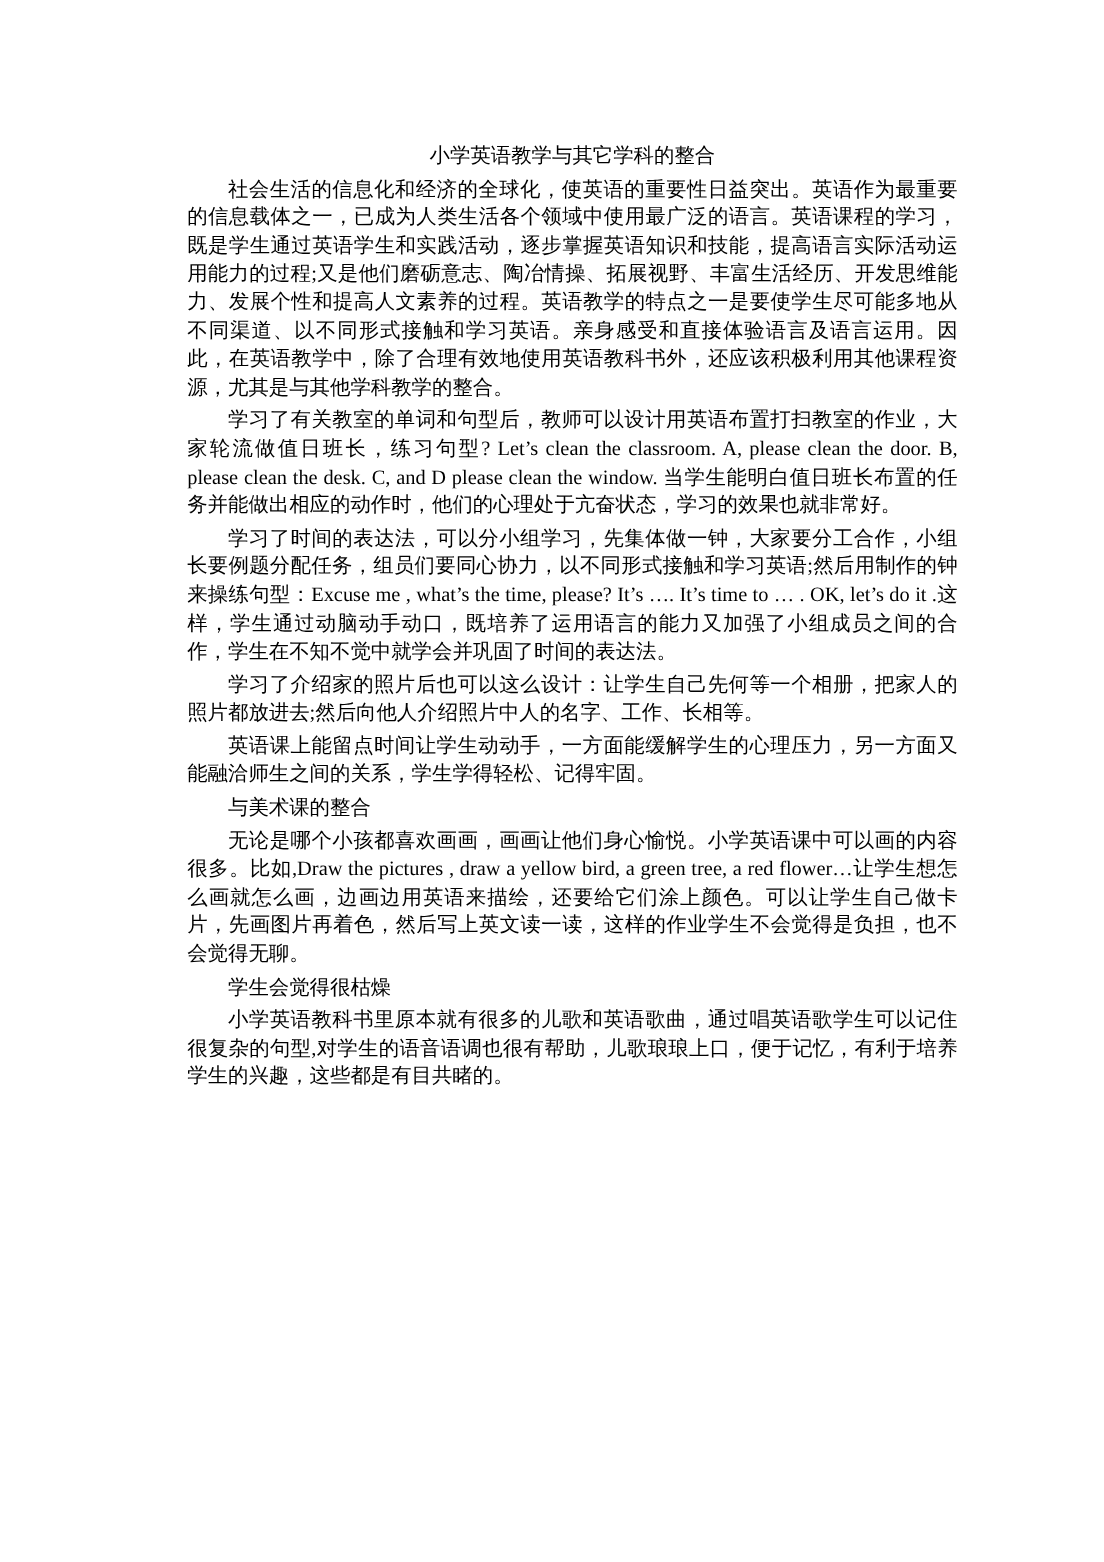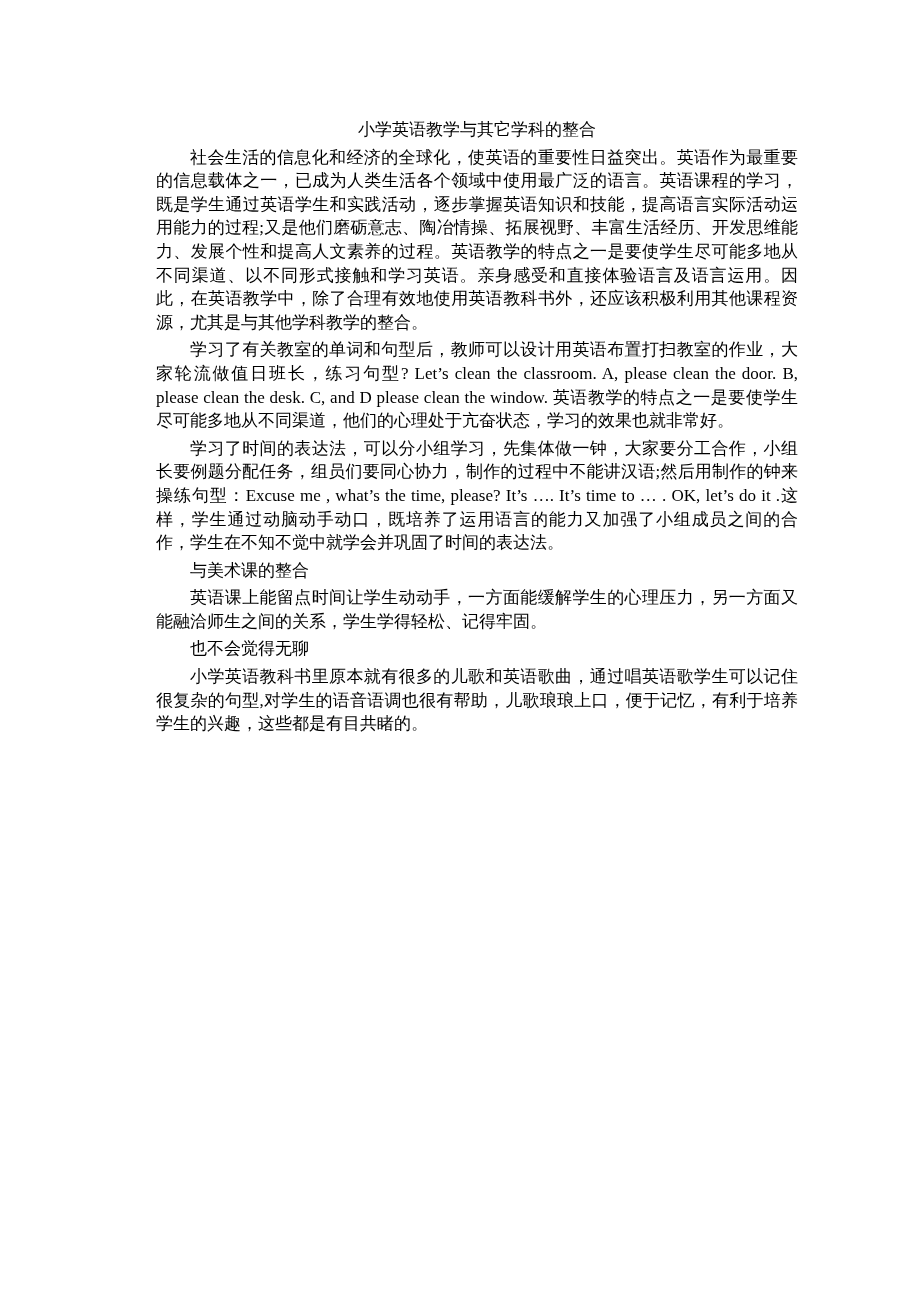--- a/index.html
+++ b/index.html
@@ -28,19 +28,21 @@
     text-align: justify;
     word-break: break-word;
   }
 </style>
 </head>
 <body>
 
 <div class="page">
   <p class="title">小学英语教学与其它学科的整合</p>
   <p class="para">社会生活的信息化和经济的全球化，使英语的重要性日益突出。英语作为最重要的信息载体之一，已成为人类生活各个领域中使用最广泛的语言。英语课程的学习，既是学生通过英语学生和实践活动，逐步掌握英语知识和技能，提高语言实际活动运用能力的过程;又是他们磨砺意志、陶冶情操、拓展视野、丰富生活经历、开发思维能力、发展个性和提高人文素养的过程。英语教学的特点之一是要使学生尽可能多地从不同渠道、以不同形式接触和学习英语。亲身感受和直接体验语言及语言运用。因此，在英语教学中，除了合理有效地使用英语教科书外，还应该积极利用其他课程资源，尤其是与其他学科教学的整合。</p>
-  <p class="para">学习了有关教室的单词和句型后，教师可以设计用英语布置打扫教室的作业，大家轮流做值日班长，练习句型? Let’s clean the classroom. A, please clean the door. B, please clean the desk. C, and D please clean the window.  英语教学的特点之一是要使学生尽可能多地从不同渠道，他们的心理处于亢奋状态，学习的效果也就非常好。</p>
-  <p class="para">学习了时间的表达法，可以分小组学习，先集体做一钟，大家要分工合作，小组长要例题分配任务，组员们要同心协力，制作的过程中不能讲汉语;然后用制作的钟来操练句型：Excuse me , what’s the time, please? It’s …. It’s time to … . OK, let’s do it .这样，学生通过动脑动手动口，既培养了运用语言的能力又加强了小组成员之间的合作，学生在不知不觉中就学会并巩固了时间的表达法。</p>
+  <p class="para">学习了有关教室的单词和句型后，教师可以设计用英语布置打扫教室的作业，大家轮流做值日班长，练习句型? Let’s clean the classroom. A, please clean the door. B, please clean the desk. C, and D please clean the window.  当学生能明白值日班长布置的任务并能做出相应的动作时，他们的心理处于亢奋状态，学习的效果也就非常好。</p>
+  <p class="para">学习了时间的表达法，可以分小组学习，先集体做一钟，大家要分工合作，小组长要例题分配任务，组员们要同心协力，以不同形式接触和学习英语;然后用制作的钟来操练句型：Excuse me , what’s the time, please? It’s …. It’s time to … . OK, let’s do it .这样，学生通过动脑动手动口，既培养了运用语言的能力又加强了小组成员之间的合作，学生在不知不觉中就学会并巩固了时间的表达法。</p>
+  <p class="para">学习了介绍家的照片后也可以这么设计：让学生自己先何等一个相册，把家人的照片都放进去;然后向他人介绍照片中人的名字、工作、长相等。</p>
+  <p class="para">英语课上能留点时间让学生动动手，一方面能缓解学生的心理压力，另一方面又能融洽师生之间的关系，学生学得轻松、记得牢固。</p>
   <p class="para">与美术课的整合</p>
-  <p class="para">英语课上能留点时间让学生动动手，一方面能缓解学生的心理压力，另一方面又能融洽师生之间的关系，学生学得轻松、记得牢固。</p>
-  <p class="para">也不会觉得无聊</p>
+  <p class="para">无论是哪个小孩都喜欢画画，画画让他们身心愉悦。小学英语课中可以画的内容很多。比如,Draw the pictures , draw a yellow bird, a green tree, a red flower…让学生想怎么画就怎么画，边画边用英语来描绘，还要给它们涂上颜色。可以让学生自己做卡片，先画图片再着色，然后写上英文读一读，这样的作业学生不会觉得是负担，也不会觉得无聊。</p>
+  <p class="para">学生会觉得很枯燥</p>
   <p class="para">小学英语教科书里原本就有很多的儿歌和英语歌曲，通过唱英语歌学生可以记住很复杂的句型,对学生的语音语调也很有帮助，儿歌琅琅上口，便于记忆，有利于培养学生的兴趣，这些都是有目共睹的。</p>
 </div>
 
 </body></html>

